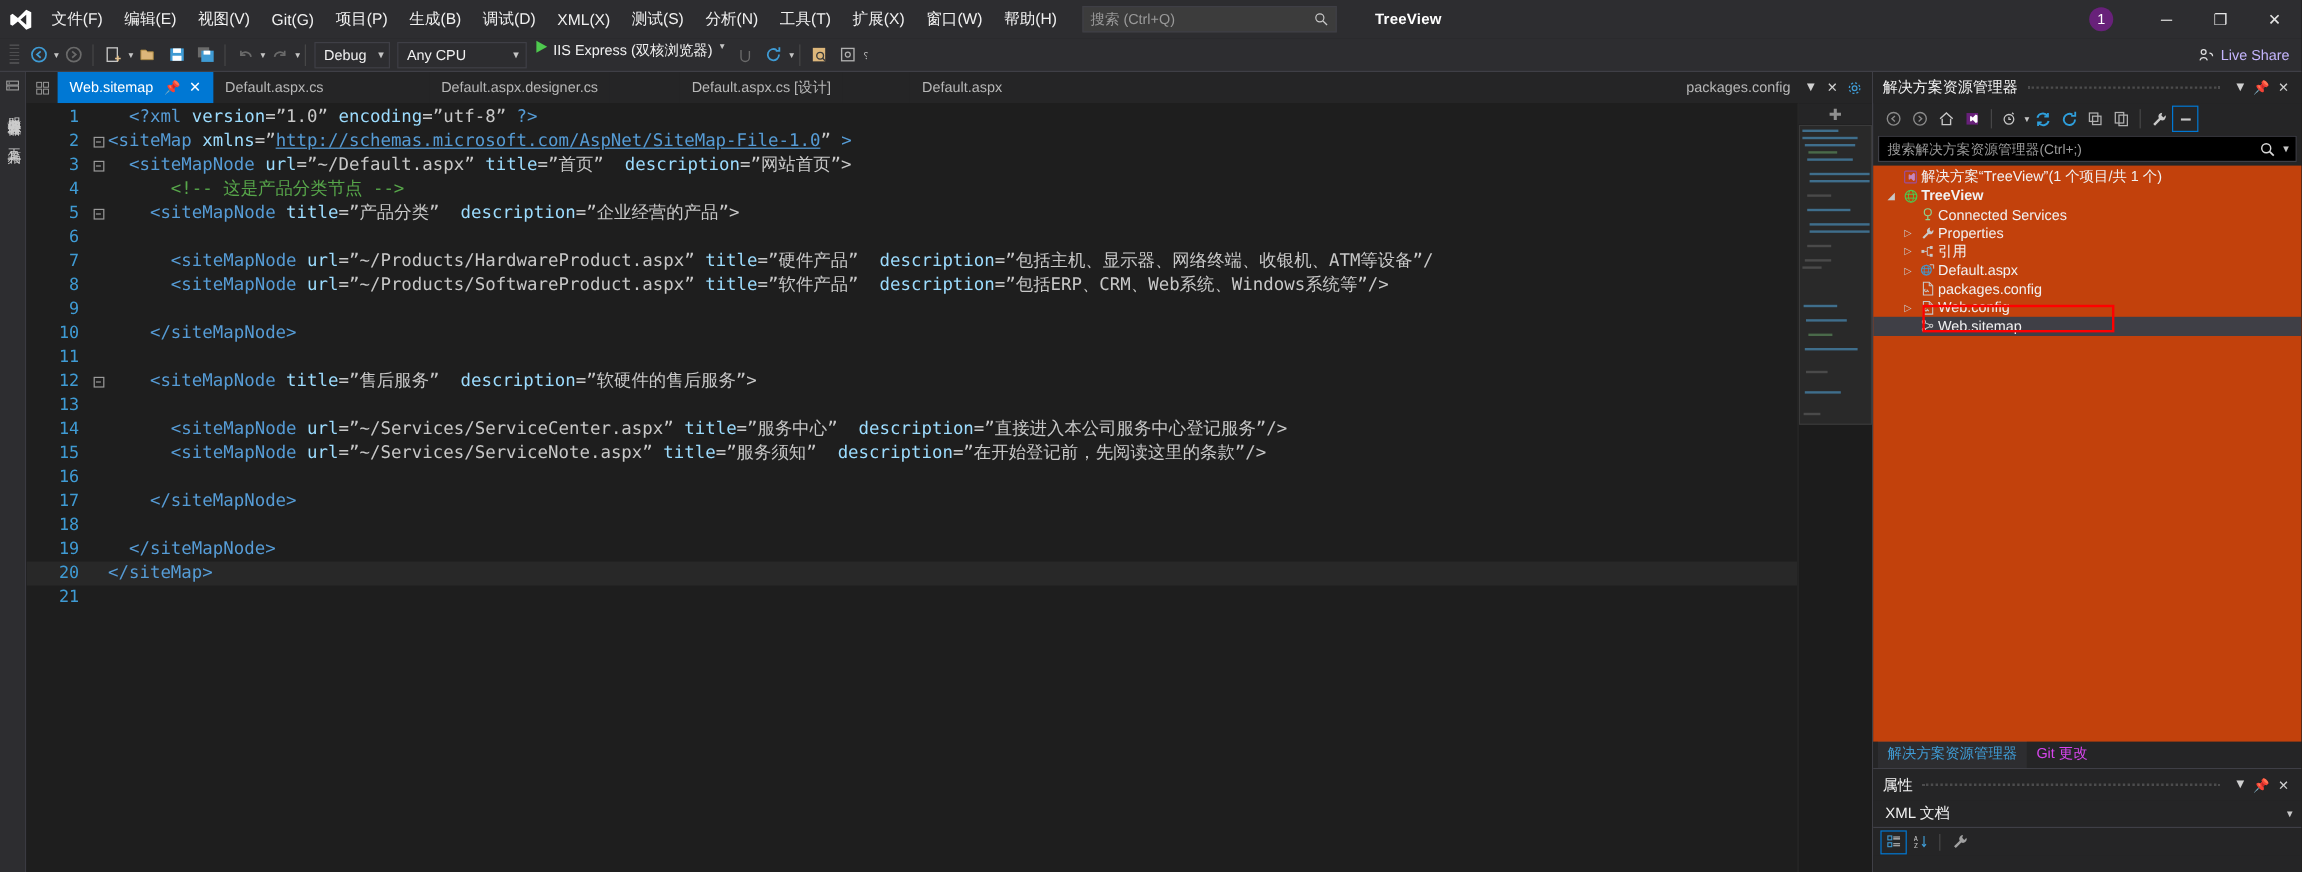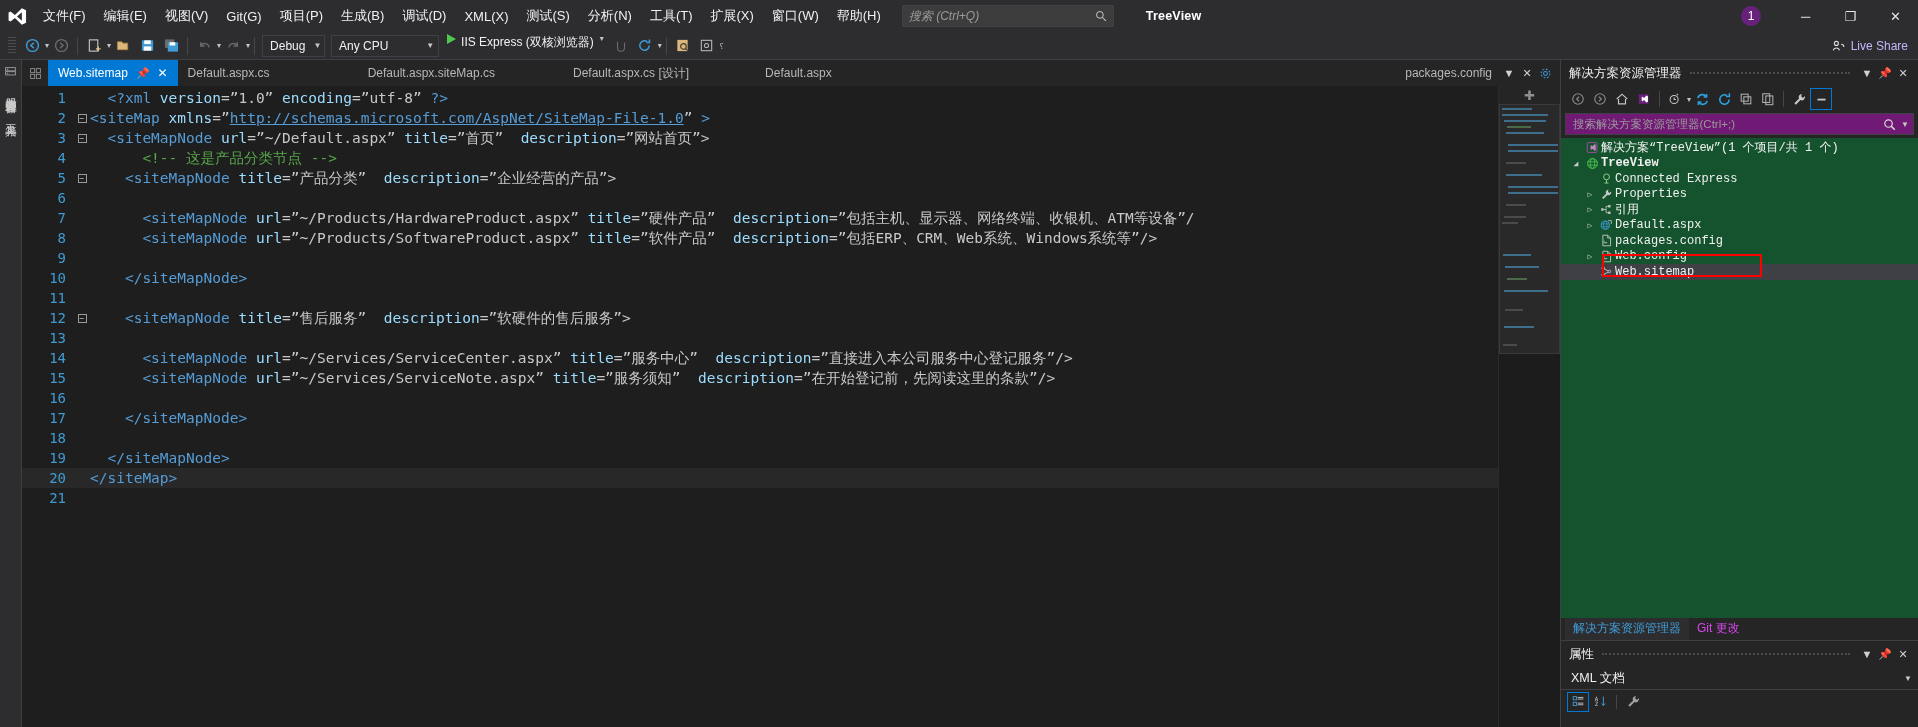--- a/index.html
+++ b/index.html
@@ -22,21 +22,21 @@
   .menu { display: flex; align-items: center; height: 32px; }
   .menu-item {
     font-size: 13px; color: #f1f1f1; padding: 0 9px; height: 32px;
     display: flex; align-items: center; white-space: nowrap; cursor: default;
   }
   .search-box {
     margin-left: 12px; width: 212px; height: 22px; background: #3c3c3c;
     border: 1px solid #3f3f46; display: flex; align-items: center;
     padding: 0 6px; position: relative;
   }
-  .search-box .ph { font-size: 12px; color: #9a9a9a; flex: 1; font-style: italic; }
+  .search-box .ph { font-size: 12px; color: #9a9a9a; flex: 1; }
   .search-box .mag { color: #c8c8c8; font-size: 12px; }
   .title-text { font-size: 12.5px; color: #ffffff; font-weight: bold; margin-left: 32px; letter-spacing: .2px; }
   .win-right { position: absolute; right: 0; top: 0; height: 32px; display: flex; align-items: center; }
   .notif-badge {
     width: 20px; height: 20px; border-radius: 50%; background: #68217a; color: #fff;
     font-size: 12px; display: flex; align-items: center; justify-content: center; margin-right: 22px;
   }
   .win-btn { width: 45px; height: 32px; display: flex; align-items: center; justify-content: center; color: #e5e5e5; font-size: 13px; }
 
   
@@ -121,28 +121,28 @@
   .dotfill { flex: 1; height: 1px; margin: 0 8px; border-bottom: 2px dotted #5a5a5a; opacity: .75; align-self: center; }
   .ph-btn { width: 18px; height: 20px; display: flex; align-items: center; justify-content: center; color: #d0d0d0; font-size: 11px; }
 
   .se-toolbar { height: 26px; display: flex; align-items: center; padding: 0 6px; flex: 0 0 26px; }
   .se-ic { width: 22px; height: 22px; display: flex; align-items: center; justify-content: center; color: #9a9a9a; font-size: 13px; }
   .se-ic.blue { color: #3f9bd4; }
   .se-ic.boxed { border: 1px solid #0078d4; }
   .se-sep { width: 1px; height: 16px; background: #464647; margin: 0 4px; }
 
   .se-search {
-    height: 22px; margin: 1px 4px 3px 4px; background: #701a75; border: 1px solid #3f3f46;
+    height: 22px; margin: 1px 4px 3px 4px; background: #000000; border: 1px solid #3f3f46;
     display: flex; align-items: center; padding: 0 4px 0 7px;
   }
   .se-search .ph { flex: 1; font-size: 11.5px; color: #9a9a9a; white-space: nowrap; }
   .se-search .mag { color: #c8c8c8; font-size: 12px; }
   .se-search .cc { font-size: 8px; color: #c8c8c8; margin-left: 5px; }
 
-  .tree { flex: 1; overflow: hidden; background: #14532d; position: relative; padding-top: 2px; font-family: Liberation Mono, monospace; }
+  .tree { flex: 1; overflow: hidden; background: #c2410c; position: relative; padding-top: 2px; }
   .trow { height: 15.5px; display: flex; align-items: center; font-size: 12px; color: #f1f1f1; white-space: nowrap; }
   .trow.sel { background: #3f3f46; }
   .twist { width: 14px; flex: 0 0 14px; display: flex; align-items: center; justify-content: center; color: #c8c8c8; font-size: 8px; }
   .ticon { width: 18px; flex: 0 0 18px; display: flex; align-items: center; justify-content: center; }
   .tlabel { white-space: nowrap; }
   .tlabel.bold { font-weight: bold; }
 
   .redbox { position: absolute; border: 2px solid #ff0000; pointer-events: none; }
 
   .dock-tabs { height: 22px; display: flex; align-items: flex-end; background: #252526; flex: 0 0 22px; padding-left: 4px; }
@@ -343,21 +343,21 @@
         </div>
         <div class="tab active">
           <span>Web.sitemap</span>
           <span class="pin">📌</span>
           <span class="xclose">✕</span>
         </div>
         <div class="tab">
           <span>Default.aspx.cs</span>
         </div>
         <div class="tab" style="margin-left:78px">
-          <span>Default.aspx.siteMap.cs</span>
+          <span>Default.aspx.designer.cs</span>
         </div>
         <div class="tab" style="margin-left:58px">
           <span>Default.aspx.cs [设计]</span>
         </div>
         <div class="tab" style="margin-left:56px">
           <span>Default.aspx</span>
         </div>
         <div class="tabstrip-right">
           <span class="pkg-tab">packages.config</span>
           <span class="ph-btn">▼</span>
@@ -523,21 +523,21 @@
             <div class="tlabel bold">TreeView</div>
           </div>
           <div class="trow" style="padding-left: 22px;">
             <div class="twist"></div>
             <div class="ticon">
               <svg width="13" height="13" viewBox="0 0 16 16">
                 <circle cx="8" cy="6" r="3.6" fill="none" stroke="#8ed18e" stroke-width="1.2"></circle>
                 <path d="M8 9.6 v4 M5.6 13.6 h4.8" stroke="#8ed18e" stroke-width="1.2"></path>
               </svg>
             </div>
-            <div class="tlabel">Connected Express</div>
+            <div class="tlabel">Connected Services</div>
           </div>
           <div class="trow" style="padding-left: 22px;">
             <div class="twist">▷</div>
             <div class="ticon">
               <svg width="13" height="13" viewBox="0 0 16 16">
                 <path d="M10.5 2 a3.4 3.4 0 0 0 -3 5 L2.5 12 l1.6 1.6 L9 8.6 a3.4 3.4 0 0 0 4.6 -4.3 l-2 2 l-1.8 -1.8 z" fill="#c8c8c8"></path>
               </svg>
             </div>
             <div class="tlabel">Properties</div>
           </div>

